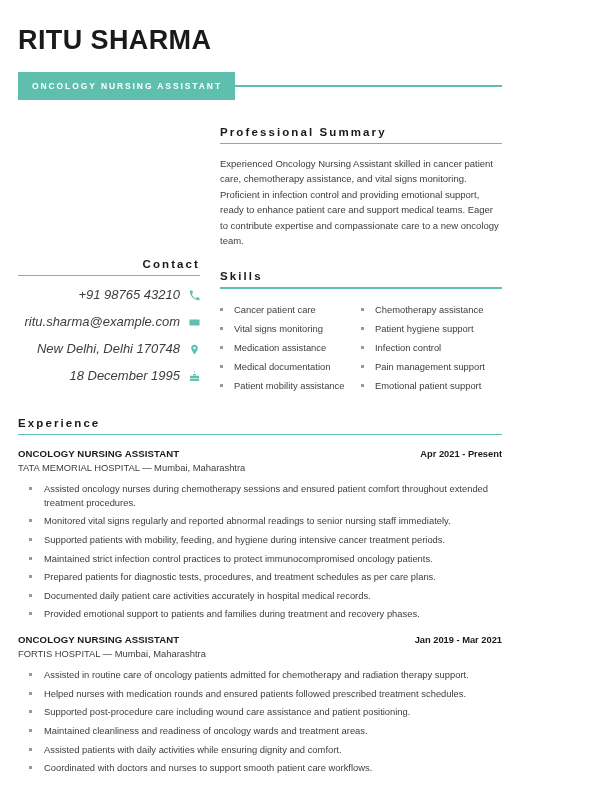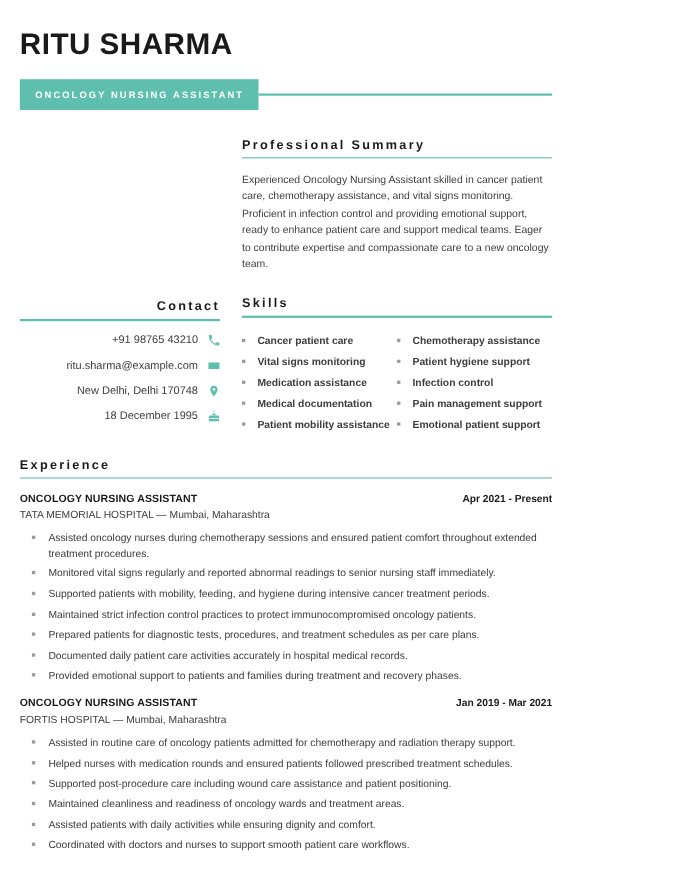--- a/index.html
+++ b/index.html
@@ -87,24 +87,25 @@
   .contact-list {
     margin-top: 11px;
   }
   .contact-row {
     display: flex;
     align-items: center;
     justify-content: flex-end;
     margin-bottom: 10px;
   }
   .contact-text {
-    font-size: 10px;
+    font-size: 13px;
     color: #3d3d3d;
     text-align: right;
     line-height: 1.3;
+    font-style: italic;
   }
   .contact-icon {
     width: 11px;
     height: 11px;
     margin-left: 9px;
     flex: 0 0 11px;
     display: flex;
     align-items: center;
     justify-content: center;
   }
@@ -117,21 +118,20 @@
     color: #3d3d3d;
     margin-top: 12px;
     text-align: left;
   }
 
   
   .skills-block { margin-top: 22px; }
   .skills-grid {
     display: flex;
     margin-top: 11px;
-    font-weight: bold;
   }
   .skills-col {
     width: 50%;
   }
   .skill-item {
     display: flex;
     align-items: flex-start;
     margin-bottom: 0;
     height: 19px;
     line-height: 19px;

